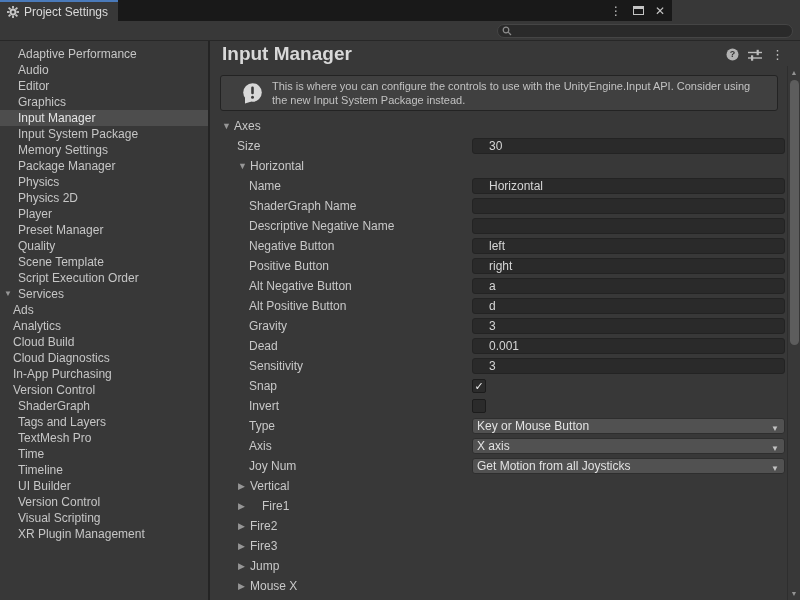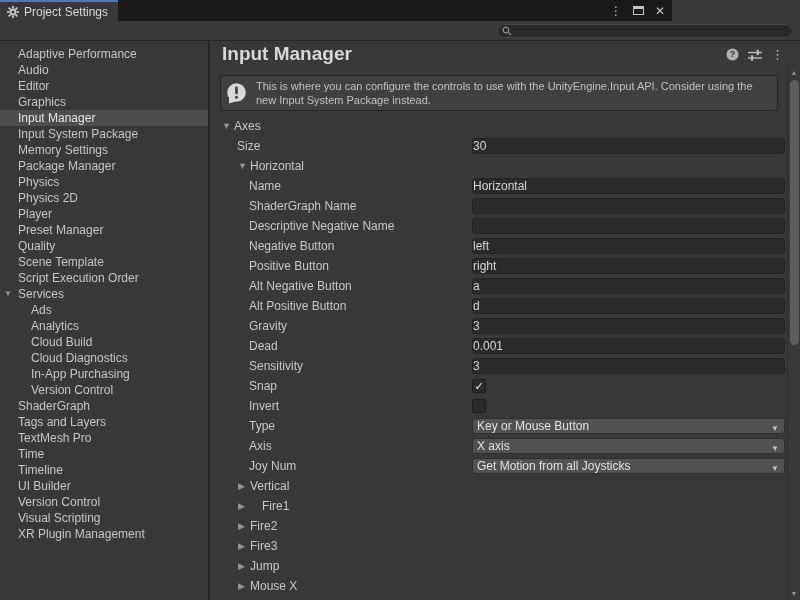--- a/index.html
+++ b/index.html
@@ -34,42 +34,42 @@
     flex:1; background:transparent; border:none; outline:none;
     color:#d8d8d8; font:11px "Liberation Sans","DejaVu Sans",sans-serif; height:12px;
   }
   
   .sidebar {
     position:absolute; left:0; top:41px; width:210px; height:559px;
     background:var(--background,#383838); border-right:2px solid #242424;
     padding-top:5px; overflow:hidden;
   }
   .sb-item { position:relative; height:16px; line-height:16px; padding-left:18px; color:#c6c6c6; white-space:nowrap; cursor:default; }
-  .sb-item.child { padding-left:31px; }
+  .sb-item.child { padding-left:13px; }
   .sb-item.selected { background:var(--selection,#4d4d4d); color:#e4e4e4; }
   .sb-tri { position:absolute; left:4px; top:0; font-size:8px; color:#969696; }
   
   .main-title { position:absolute; left:222px; top:43px; font-size:19px; font-weight:bold; color:#d8d8d8; }
   .header-icons { position:absolute; right:16px; top:48px; display:flex; align-items:center; gap:9px; }
   .hdr-kebab { font-size:13px; color:#c0c0c0; line-height:1; }
   .infobox {
     position:absolute; left:220px; top:75px; width:558px; height:36px;
     background:var(--info_box,#404040); border:1px solid #232323; border-radius:3px;
-    display:flex; align-items:center; gap:8px; padding:0 4px;
+    display:flex; align-items:center; gap:8px; padding:0 20px;
   }
   .infobox .txt { font-size:11px; line-height:14px; color:#c2c2c2; }
   
   .rows { position:absolute; left:212px; top:116px; width:575px; height:484px; overflow:hidden; }
   .row { position:relative; height:20px; }
   .row .lbl { position:absolute; top:3px; line-height:14px; color:#c8c8c8; white-space:nowrap; }
   .row .tri { position:absolute; top:5px; font-size:9px; color:#969696; line-height:10px; }
   .fld {
     position:absolute; left:260px; top:2px; width:313px; height:16px;
     background:var(--field,#2a2a2a); border:1px solid #232323; border-radius:3px;
-    color:#d6d6d6; padding:0 0; line-height:14px; font-size:12px; white-space:nowrap; overflow:hidden;
+    color:#d6d6d6; padding:0 16px; line-height:14px; font-size:12px; white-space:nowrap; overflow:hidden;
   }
   .ddl {
     position:absolute; left:260px; top:2px; width:313px; height:16px;
     background:var(--dropdown,#515151); border:1px solid #2e2e2e; border-radius:3px;
     color:#e2e2e2; padding:0 4px; line-height:14px; font-size:12px; white-space:nowrap; cursor:default;
   }
   .ddl .arrow { position:absolute; right:5px; top:3px; font-size:8px; color:#c2c2c2; }
   .cbx {
     position:absolute; left:260px; top:3px; width:14px; height:14px;
     background:#2b2b2b; border:1px solid #1c1c1c; border-radius:2px;

